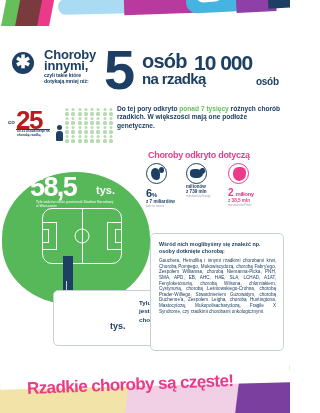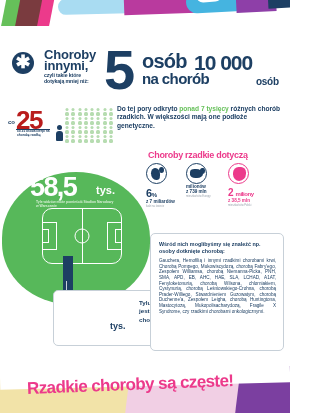--- a/index.html
+++ b/index.html
@@ -137,21 +137,21 @@
 
   <div class="headline">
     <div class="asterisk-badge">✱</div>
     <div class="hl-label">
       <div class="hl-l1">Choroby</div>
       <div class="hl-l1">innymi,</div>
       <div class="hl-l2">czyli takie które dotykają mniej niż:</div>
     </div>
     <div class="big5">5</div>
     <div class="osob1">osób</div>
-    <div class="nakazde">na chorób</div>
+    <div class="nakazde">na rzadką</div>
     <div class="tenk">10 000</div>
     <div class="osob2">osób</div>
   </div>
 
   <div class="row25">
     <div class="co">co</div>
     <div class="n25">25</div>
     <div class="n25rule"></div>
     <div class="n25cap">co 25 osoba cierpi na chorobę rzadką</div>
     <div class="person-blue">
@@ -188,21 +188,21 @@
         <div class="pg"></div>
         <div class="pg"></div>
       <div class="pg"></div>
         <div class="pg"></div>
         <div class="pg"></div>
         <div class="pg"></div>
     </div>
     <div class="txt7tys"><span>Do tej pory odkryto </span><span class="hi-green">ponad 7 tysięcy</span><span> różnych chorób rzadkich. W większości mają one podłoże genetyczne.</span></div>
   </div>
 
-  <div class="pink-title">Choroby rzadkie dotyczą</div>
+  <div class="pink-title">Choroby odkryto dotyczą</div>
   <div class="stats">
     <div class="stat s1">
       <div class="circ">
         <div class="blob globe-b1"></div>
           <div class="blob globe-b2"></div>
       </div>
       <div class="stat-num"><span>6</span><span class="u">%</span></div>
       <div class="stat-sub">z 7 miliardów</div>
       <div class="stat-note">ludzi na świecie</div>
     </div>

